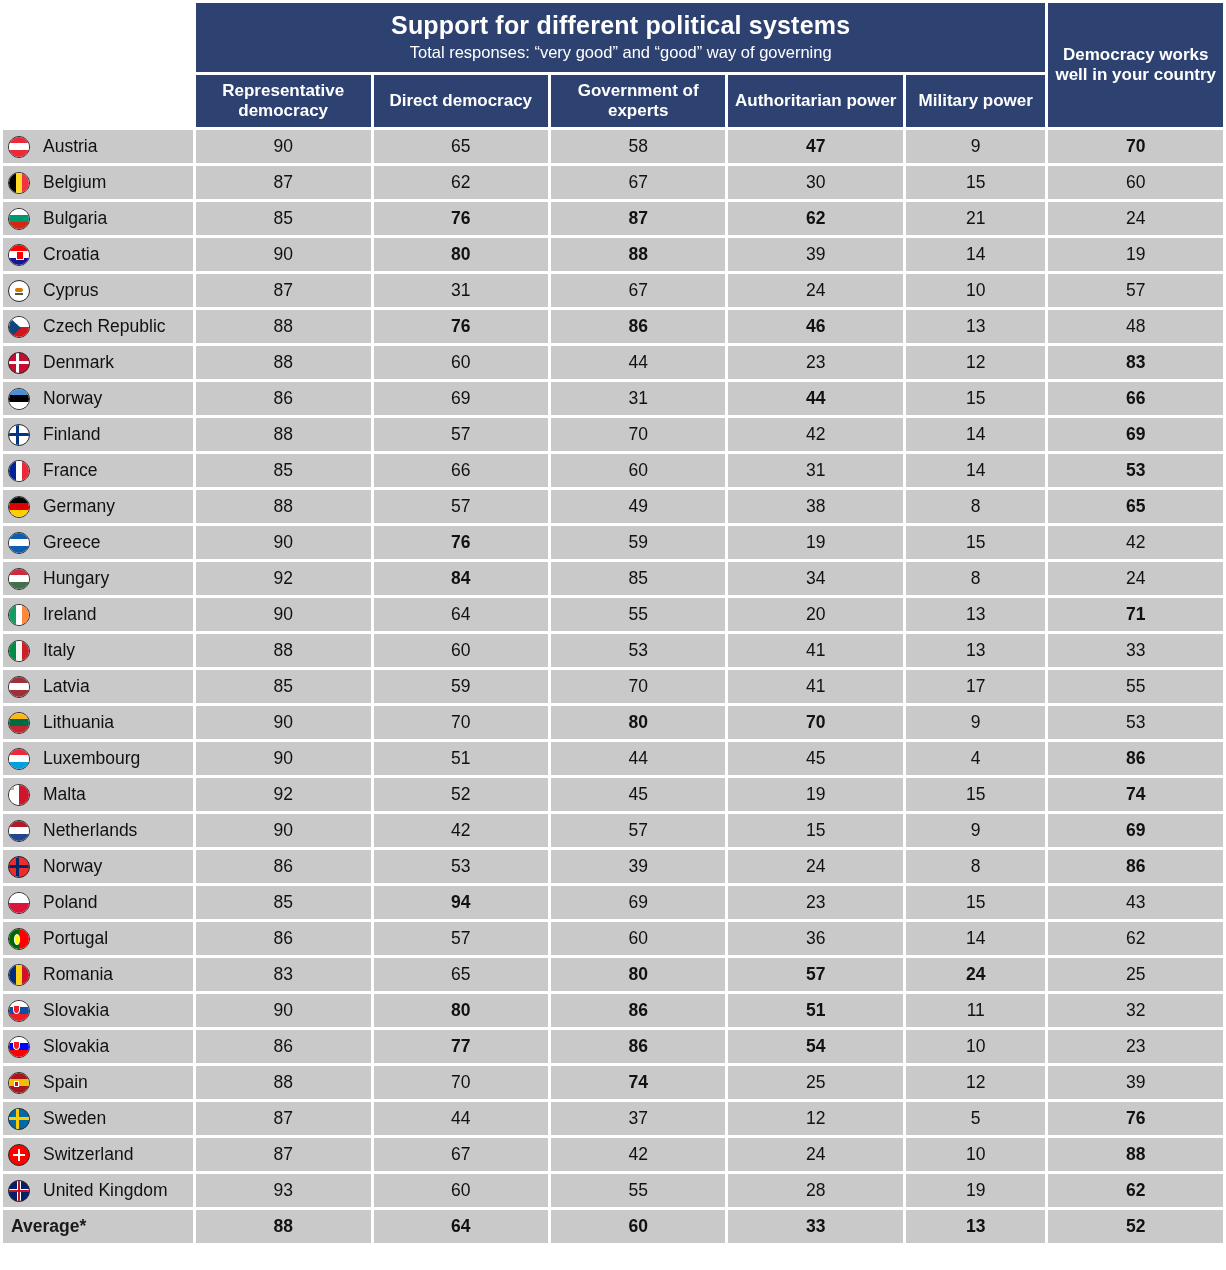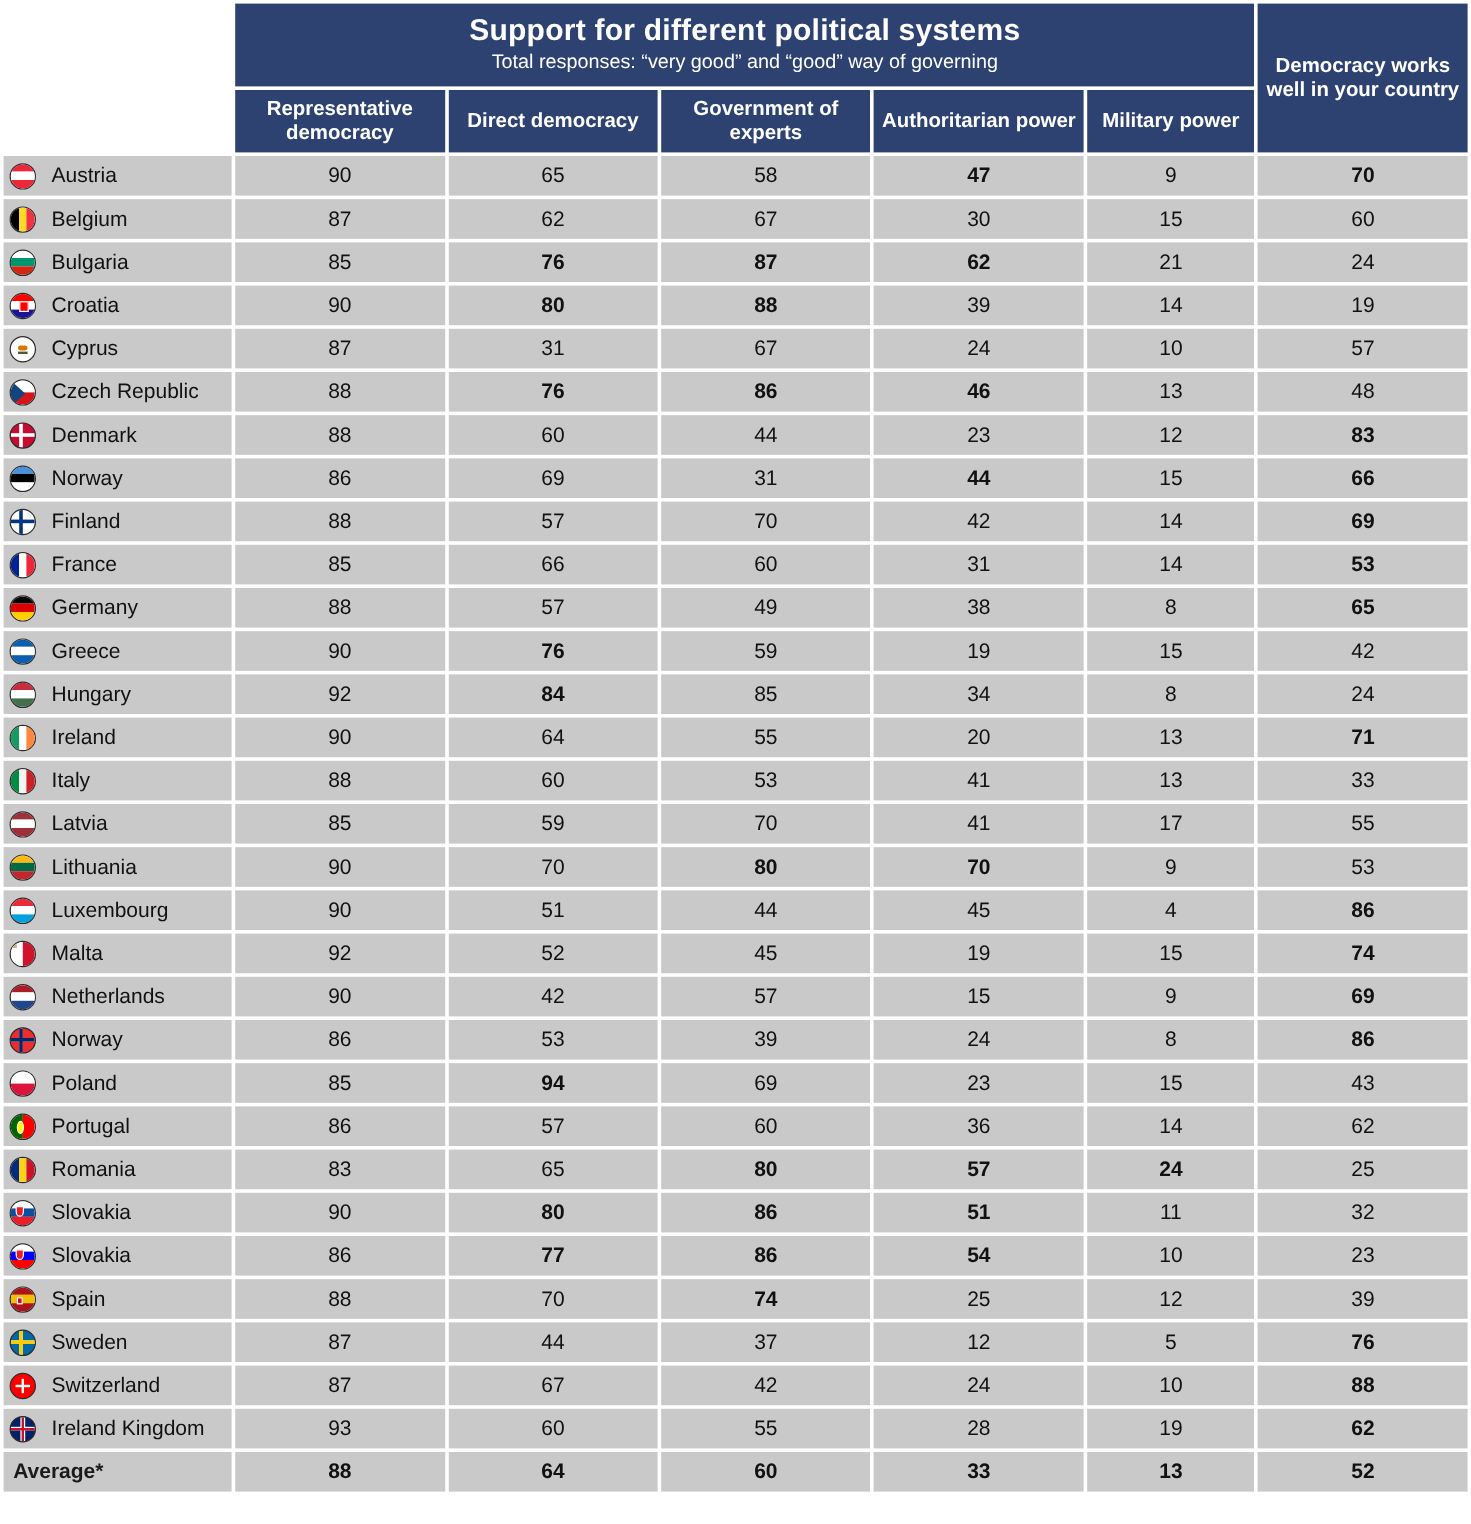--- a/index.html
+++ b/index.html
@@ -636,21 +636,21 @@
         </tr>
         <tr>
           <td class="country-cell">
             <div class="country-inner">
               <span class="flag" style="background: rgb(1, 33, 105);">
                 <span style="position:absolute;left:0;top:41%;width:100%;height:18%;background:#fff"></span>
                 <span style="position:absolute;left:41%;top:0;width:18%;height:100%;background:#fff"></span>
                 <span style="position:absolute;left:0;top:45%;width:100%;height:10%;background:#c8102a"></span>
                 <span style="position:absolute;left:45%;top:0;width:10%;height:100%;background:#c8102a"></span>
               </span>
-              <span class="country-name">Ireland Kingdom</span>
+              <span class="country-name">United Kingdom</span>
             </div>
           </td>
           <td class="val">93</td>
           <td class="val">60</td>
           <td class="val">55</td>
           <td class="val">28</td>
           <td class="val">19</td>
           <td class="val b">62</td>
         </tr>
         <tr class="avg">

